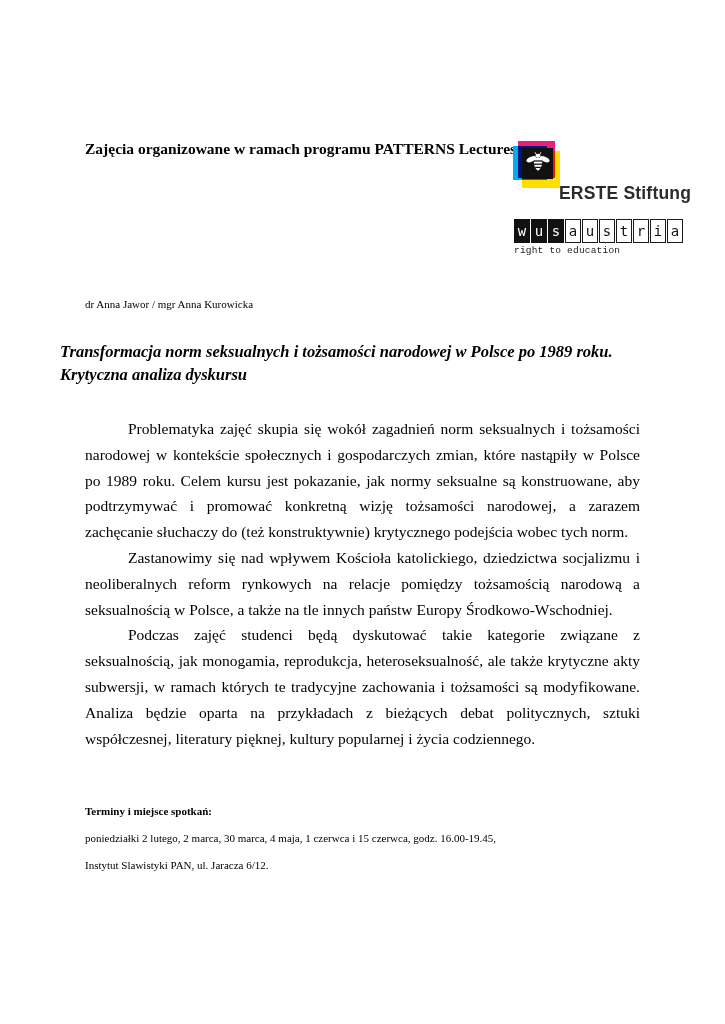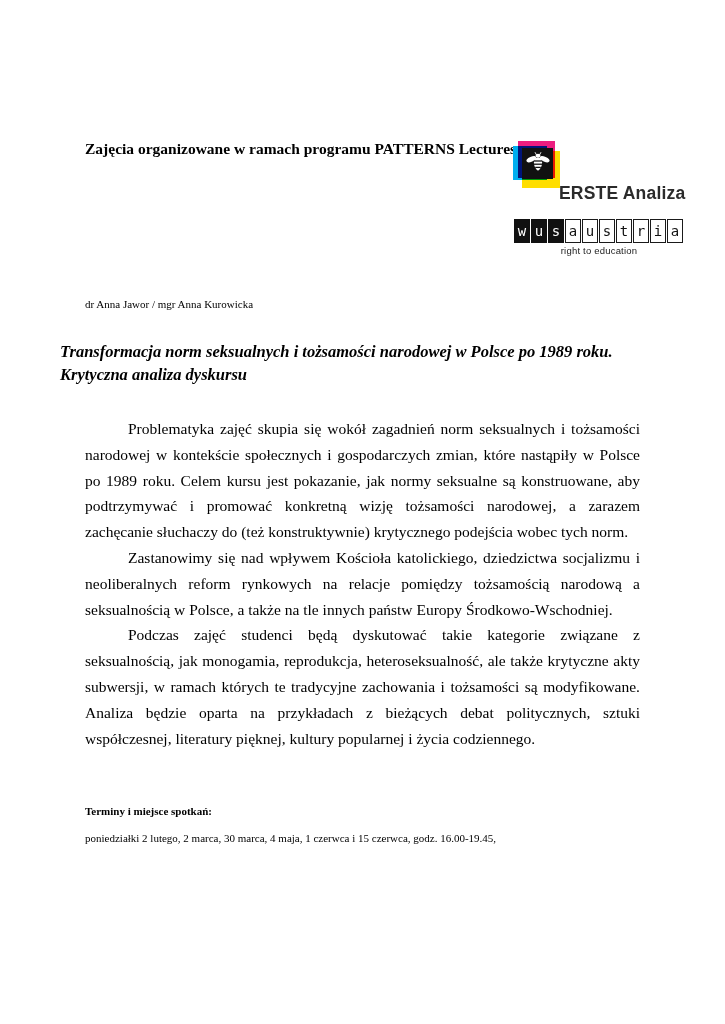--- a/index.html
+++ b/index.html
@@ -47,22 +47,22 @@
   .wus-tiles { display: flex; gap: 1px; }
   .wus-tile {
     width: 16px; height: 24px;
     display: flex; align-items: center; justify-content: center;
     font-family: "DejaVu Sans Mono", monospace;
     font-size: 14px; line-height: 1;
   }
   .wus-tile.dark  { background: #111111; color: #ffffff; border: 1px solid #111111; }
   .wus-tile.light { background: #ffffff; color: #111111; border: 1px solid #1a1a1a; }
   .wus-tagline {
-    margin-top: 2px; text-align: center;
-    font-family: Liberation Sans, sans-serif;
+    margin-top: 2px; text-align: left;
+    font-family: Liberation Mono, monospace;
     font-size: 9.5px; color: #222222; letter-spacing: 0.2px;
   }
 
   
   .authors {
     left: 85px; top: 298px; width: 470px;
     font-size: 11px;
   }
 
   
@@ -114,21 +114,21 @@
           <path d="M13 8.4 C16.3 8.4 17.1 11.4 17.1 13.4 C17.1 17 15 20.6 13 21.6 C11 20.6 8.9 17 8.9 13.4 C8.9 11.4 9.7 8.4 13 8.4 Z" fill="#ffffff"></path>
           <g stroke="#111111" stroke-width="1.3">
             <line x1="9" y1="12" x2="17" y2="12"></line>
             <line x1="9" y1="15.2" x2="17" y2="15.2"></line>
             <line x1="10.2" y1="18.4" x2="15.8" y2="18.4"></line>
           </g>
         </svg>
       </span>
     </div>
   </div>
-  <div class="abs erste-wordmark">ERSTE Analiza</div>
+  <div class="abs erste-wordmark">ERSTE Stiftung</div>
 
   <div class="abs wus-logo">
     <div class="wus-tiles">
       <span class="wus-tile dark">w</span>
       <span class="wus-tile dark">u</span>
       <span class="wus-tile dark">s</span>
       <span class="wus-tile light">a</span>
       <span class="wus-tile light">u</span>
       <span class="wus-tile light">s</span>
       <span class="wus-tile light">t</span>
@@ -148,15 +148,16 @@
 
   <div class="abs body-text">
     <p>Problematyka zajęć skupia się wokół zagadnień norm seksualnych i tożsamości narodowej w kontekście społecznych i gospodarczych zmian, które nastąpiły w Polsce po 1989 roku. Celem kursu jest pokazanie, jak normy seksualne są konstruowane, aby podtrzymywać i promować konkretną wizję tożsamości narodowej, a zarazem zachęcanie słuchaczy do (też konstruktywnie) krytycznego podejścia wobec tych norm.</p>
     <p>Zastanowimy się nad wpływem Kościoła katolickiego, dziedzictwa socjalizmu i neoliberalnych reform rynkowych na relacje pomiędzy tożsamością narodową a seksualnością w Polsce, a także na tle innych państw Europy Środkowo-Wschodniej.</p>
     <p>Podczas zajęć studenci będą dyskutować takie kategorie związane z seksualnością, jak monogamia, reprodukcja, heteroseksualność, ale także krytyczne akty subwersji, w ramach których te tradycyjne zachowania i tożsamości są modyfikowane. Analiza będzie oparta na przykładach z bieżących debat politycznych, sztuki współczesnej, literatury pięknej, kultury popularnej i życia codziennego.</p>
   </div>
 
   <div class="abs schedule">
     <div class="schedule-heading">Terminy i miejsce spotkań:</div>
     <div>poniedziałki 2 lutego, 2 marca, 30 marca, 4 maja, 1 czerwca i 15 czerwca, godz. 16.00-19.45,</div>
+    <div>Instytut Slawistyki PAN, ul. Jaracza 6/12.</div>
   </div>
 
 </div>
 
 </body></html>

